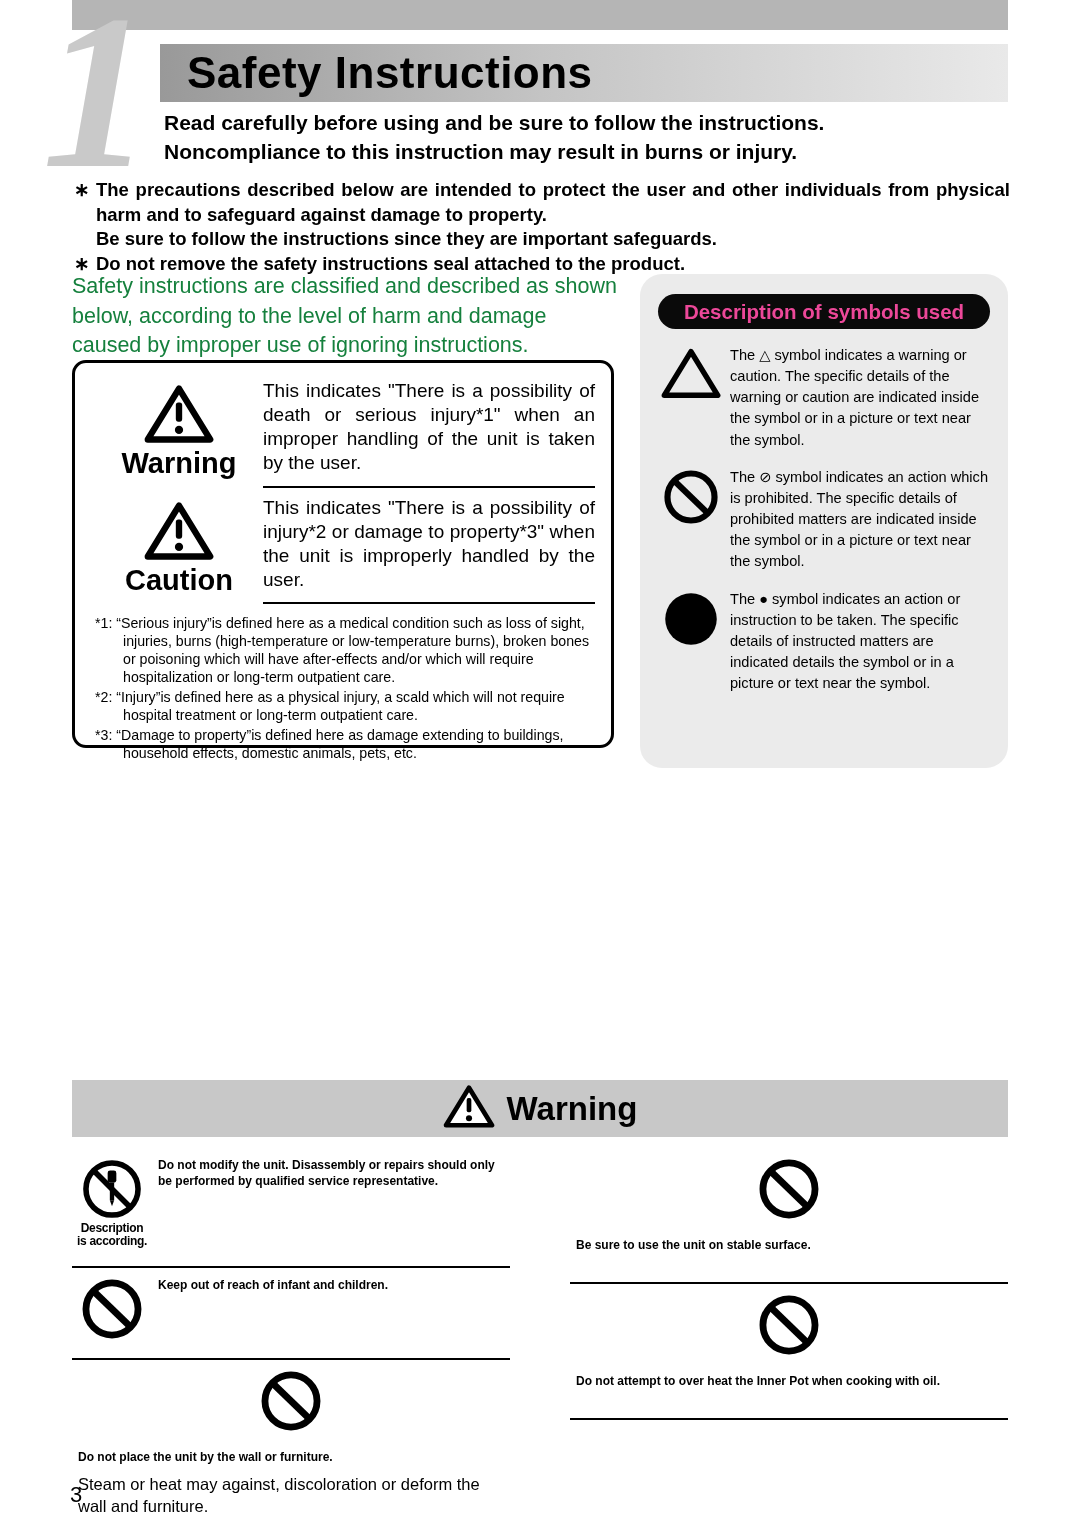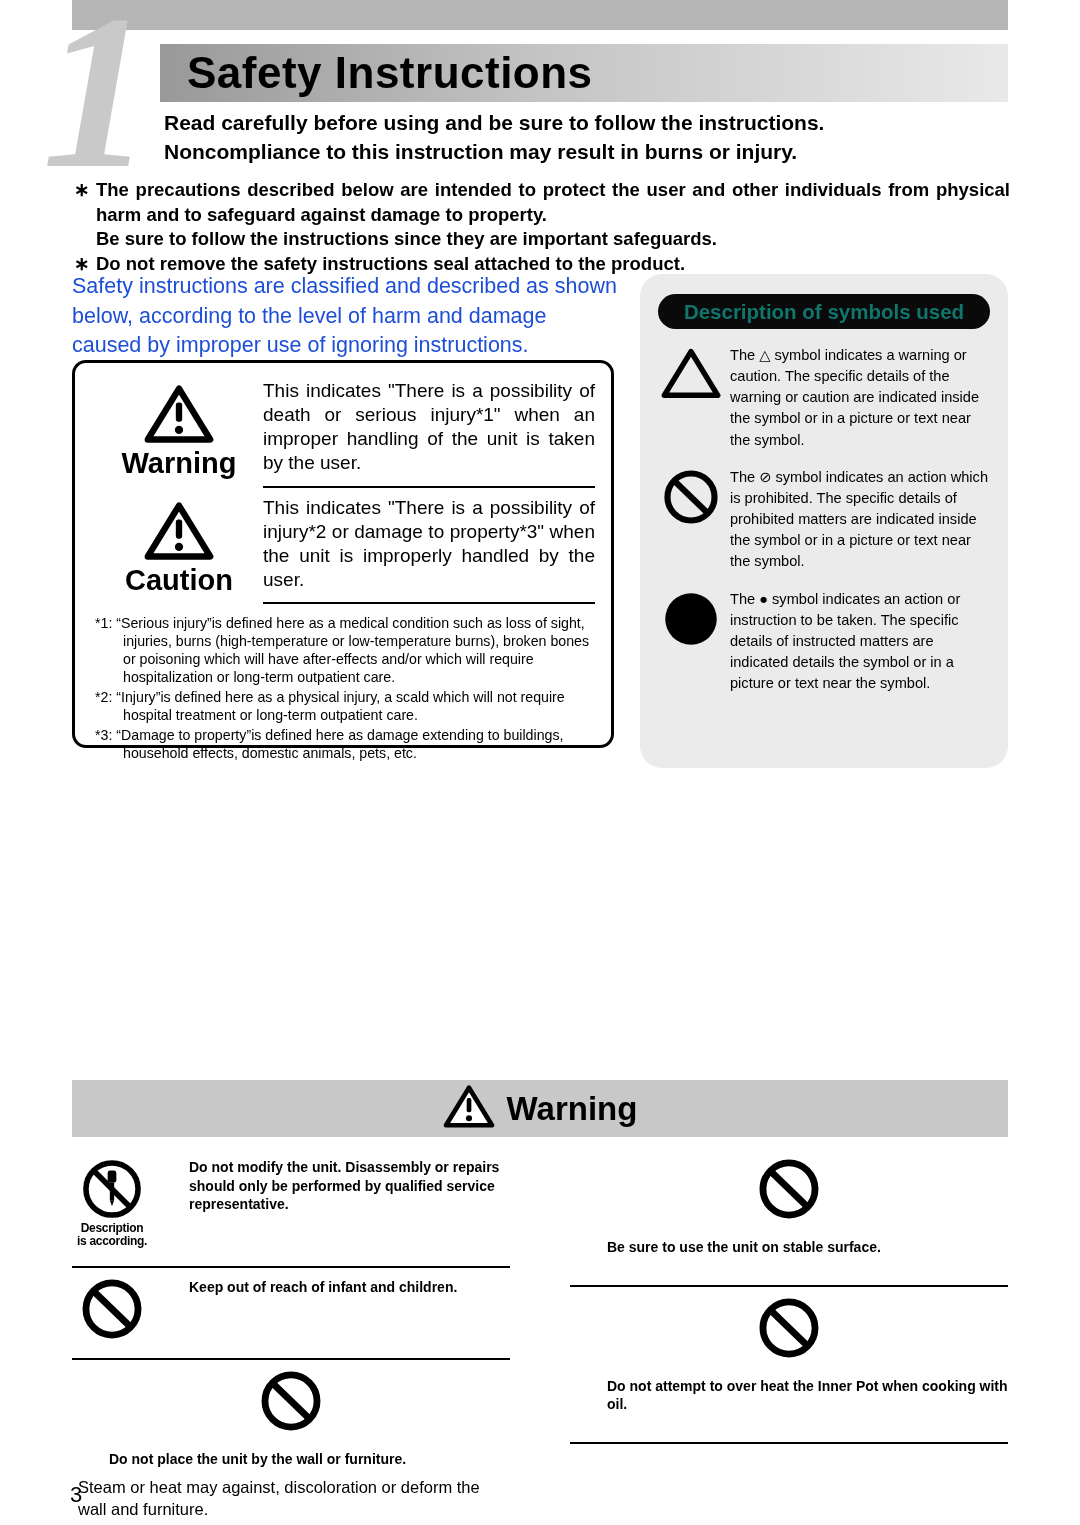--- a/index.html
+++ b/index.html
@@ -16,55 +16,55 @@
         display:flex;align-items:center;z-index:1;}
   .title-banner .page-title{font-size:44px;font-weight:bold;padding-left:27px;letter-spacing:.5px;}
 
   .subtitle{position:absolute;left:164px;top:108px;font-size:21px;font-weight:bold;line-height:1.4;z-index:1;}
 
   .bullets{position:absolute;left:74px;top:178px;width:936px;font-size:18.5px;font-weight:bold;line-height:1.33;}
   .bullet-row{display:flex;}
   .bullet-row .ast{flex:0 0 22px;}
   .bullet-text{flex:1;text-align:justify;}
 
-  .intro{position:absolute;left:72px;top:272px;width:548px;font-size:21.5px;line-height:1.38;color:#1d4ed8;}
+  .intro{position:absolute;left:72px;top:272px;width:548px;font-size:21.5px;line-height:1.38;color:#15803d;}
 
   .class-box{position:absolute;left:72px;top:360px;width:542px;height:388px;border:3px solid #000;
         border-radius:14px;box-sizing:border-box;padding:16px 16px 10px 20px;}
   .class-row{display:flex;align-items:flex-start;margin-bottom:8px;}
   .class-left{flex:0 0 168px;text-align:center;padding-top:4px;}
   .class-left svg{width:70px;height:62px;display:block;margin:0 auto;}
   .class-label{font-size:29px;font-weight:bold;margin-top:2px;}
   .class-text{flex:1;font-size:19px;line-height:1.27;text-align:justify;
         padding-bottom:10px;border-bottom:2px solid #000;}
   .footnotes{margin-top:10px;font-size:14.2px;line-height:1.27;}
   .fn{padding-left:28px;text-indent:-28px;margin-bottom:2px;}
 
   .sym-panel{position:absolute;left:640px;top:274px;width:368px;height:494px;background:#ebebeb;
         border-radius:22px;box-sizing:border-box;padding:20px 18px;}
-  .sym-title{height:35px;border-radius:18px;background:#0a0a0a;color:#0f766e;font-size:20.5px;font-weight:bold;
+  .sym-title{height:35px;border-radius:18px;background:#0a0a0a;color:#ec4899;font-size:20.5px;font-weight:bold;
         display:flex;align-items:center;justify-content:center;margin-bottom:16px;}
   .sym-item{display:flex;margin-bottom:16px;}
   .sym-icon{flex:0 0 66px;display:flex;justify-content:center;align-items:flex-start;padding-top:2px;}
   .sym-text{flex:1;font-size:14.6px;line-height:1.45;padding-left:6px;}
 
   .warn-banner{position:absolute;left:72px;top:1080px;width:936px;height:57px;background:#c8c8c8;
         display:flex;align-items:center;justify-content:center;gap:12px;}
   .warn-banner-label{font-size:33px;font-weight:bold;}
 
   .warn-col{position:absolute;top:1148px;width:438px;}
   .warn-col.left{left:72px;}
   .warn-col.right{left:570px;}
   .warn-item{display:flex;border-bottom:2px solid #000;padding:10px 0 18px;}
   .warn-item.tall{padding-bottom:28px;flex-direction:column;}
   .warn-icon{flex:0 0 80px;text-align:center;}
   .warn-icon svg{width:62px;height:62px;display:block;margin:0 auto;}
   .warn-icon-caption{font-size:12px;font-weight:bold;line-height:1.1;margin-top:2px;letter-spacing:-.3px;}
   .warn-text{flex:1;padding-left:6px;}
-  .warn-title{font-weight:bold;font-size:14px;line-height:1.33;margin-left:31px;}
+  .warn-title{font-weight:bold;font-size:12px;line-height:1.33;}
   .warn-body{font-size:16.5px;line-height:1.32;margin-top:8px;}
 
   .page-number{position:absolute;left:70px;top:1482px;font-size:22px;}
 </style>
 </head>
 <body>
 
 <div class="page">
 
   <div class="top-strip"></div>

